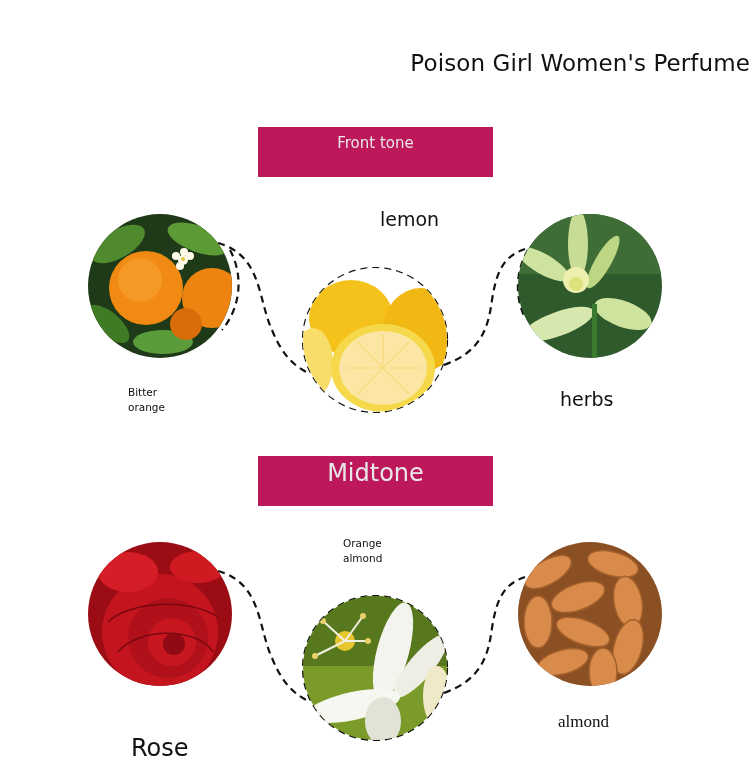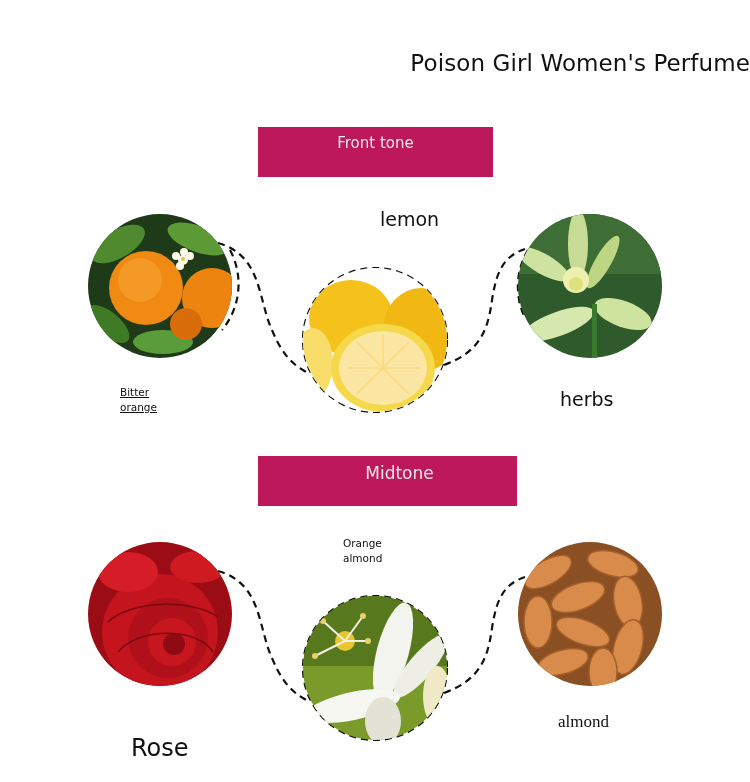--- a/index.html
+++ b/index.html
@@ -3,21 +3,21 @@
 <meta charset="utf-8">
 <style>
   html, body { margin:0; padding:0; background:#ffffff; }
   body { width:750px; height:782px; position:relative; overflow:hidden;
          font-family:"DejaVu Sans", "Liberation Sans", sans-serif; color:#111; }
   .title { position:absolute; left:0; top:50px; width:750px; text-align:right;
            font-size:23px; letter-spacing:0.1px; }
   .band { position:absolute; left:258px; width:235px; height:50px; background:#be185d;
           color:#e8e8e8; text-align:center; font-size:15px; }
   .band.front { top:127px; line-height:32px; }
-  .band.mid { top:456px; line-height:34px; font-size:17px;padding-left:24px; }
+  .band.mid { top:456px; line-height:34px; font-size:24px; }
   .circle { position:absolute; width:144px; height:144px; border-radius:50%;
             overflow:hidden; }
   .circle svg { width:100%; height:100%; display:block; }
   .label { position:absolute; white-space:nowrap; }
   .lbl-small { font-size:10.5px; line-height:15px; }
   .lbl-mid { font-size:19px; }
   .lbl-big { font-size:24px; }
   svg.connectors { position:absolute; left:0; top:0; width:750px; height:782px; pointer-events:none; }
 </style>
 </head>
@@ -55,21 +55,21 @@
     <g fill="#fffbea">
         <circle cx="95" cy="46" r="5"></circle>
         <circle cx="88" cy="42" r="4"></circle>
         <circle cx="102" cy="42" r="4"></circle>
         <circle cx="96" cy="38" r="4"></circle>
         <circle cx="92" cy="52" r="4"></circle>
       </g>
     <circle cx="95" cy="45" r="2" fill="#e3c640"></circle>
   </svg>
 </div>
-<div class="label lbl-small" style="left:120px; top:385px;text-decoration:underline;">
+<div class="label lbl-small" style="left:128px; top:385px;">
   <div>Bitter</div>
   <div>orange</div>
 </div>
 
 <div class="label lbl-mid" style="left:345px; top:208px;margin-left:35px;">lemon</div>
 <div class="circle" style="left:303px; top:268px;">
   <svg viewBox="0 0 144 144">
     <rect width="144" height="144" fill="#ffffff"></rect>
     <ellipse cx="48" cy="50" rx="42" ry="38" fill="#f4c21a"></ellipse>
     <ellipse cx="118" cy="62" rx="38" ry="42" fill="#f1b712"></ellipse>

